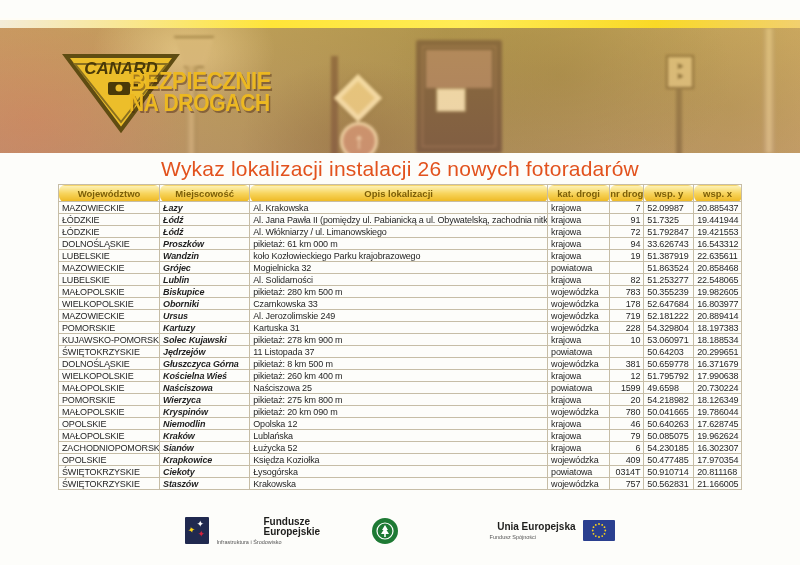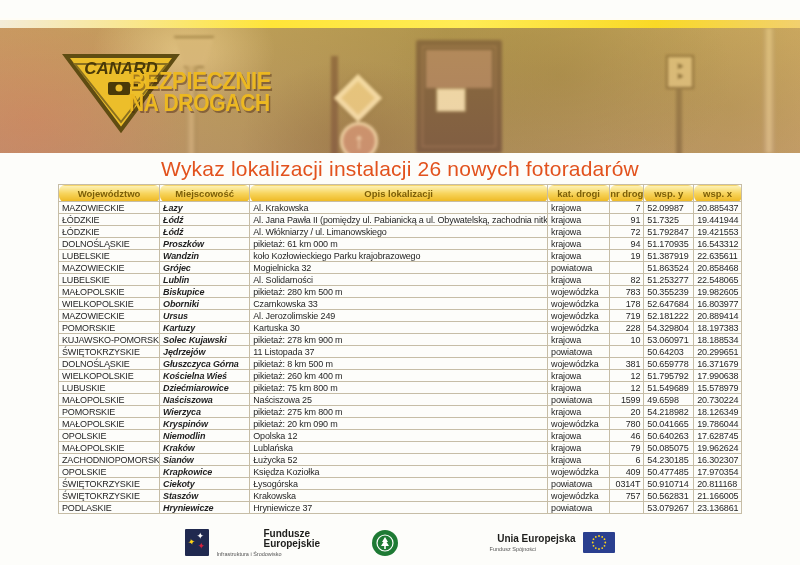--- a/index.html
+++ b/index.html
@@ -193,21 +193,21 @@
             <td class="col4">72</td>
             <td class="col5">51.792847</td>
             <td class="col6">19.421553</td>
           </tr>
           <tr>
             <td class="col0">DOLNOŚLĄSKIE</td>
             <td class="col1">Proszków</td>
             <td class="col2">pikietaż: 61 km 000 m</td>
             <td class="col3">krajowa</td>
             <td class="col4">94</td>
-            <td class="col5">51.170935</td>
+            <td class="col5">33.626743</td>
             <td class="col6">16.543312</td>
           </tr>
           <tr>
             <td class="col0">LUBELSKIE</td>
             <td class="col1">Wandzin</td>
             <td class="col2">koło Kozłowieckiego Parku krajobrazowego</td>
             <td class="col3">krajowa</td>
             <td class="col4">19</td>
             <td class="col5">51.387919</td>
             <td class="col6">22.635611</td>
@@ -253,21 +253,21 @@
             <td class="col1">Ursus</td>
             <td class="col2">Al. Jerozolimskie 249</td>
             <td class="col3">wojewódzka</td>
             <td class="col4">719</td>
             <td class="col5">52.181222</td>
             <td class="col6">20.889414</td>
           </tr>
           <tr>
             <td class="col0">POMORSKIE</td>
             <td class="col1">Kartuzy</td>
-            <td class="col2">Kartuska 30</td>
+            <td class="col2">Kartuska 31</td>
             <td class="col3">wojewódzka</td>
             <td class="col4">228</td>
             <td class="col5">54.329804</td>
             <td class="col6">18.197383</td>
           </tr>
           <tr>
             <td class="col0">KUJAWSKO-POMORSKIE</td>
             <td class="col1">Solec Kujawski</td>
             <td class="col2">pikietaż: 278 km 900 m</td>
             <td class="col3">krajowa</td>
@@ -296,29 +296,20 @@
           <tr>
             <td class="col0">WIELKOPOLSKIE</td>
             <td class="col1">Kościelna Wieś</td>
             <td class="col2">pikietaż: 260 km 400 m</td>
             <td class="col3">krajowa</td>
             <td class="col4">12</td>
             <td class="col5">51.795792</td>
             <td class="col6">17.990638</td>
           </tr>
           <tr>
-            <td class="col0">LUBUSKIE</td>
-            <td class="col1">Dziećmiarowice</td>
-            <td class="col2">pikietaż: 75 km 800 m</td>
-            <td class="col3">krajowa</td>
-            <td class="col4">12</td>
-            <td class="col5">51.549689</td>
-            <td class="col6">15.578979</td>
-          </tr>
-          <tr>
             <td class="col0">MAŁOPOLSKIE</td>
             <td class="col1">Naściszowa</td>
             <td class="col2">Naściszowa 25</td>
             <td class="col3">powiatowa</td>
             <td class="col4">1599</td>
             <td class="col5">49.6598</td>
             <td class="col6">20.730224</td>
           </tr>
           <tr>
             <td class="col0">POMORSKIE</td>
@@ -384,29 +375,20 @@
             <td class="col6">20.811168</td>
           </tr>
           <tr>
             <td class="col0">ŚWIĘTOKRZYSKIE</td>
             <td class="col1">Staszów</td>
             <td class="col2">Krakowska</td>
             <td class="col3">wojewódzka</td>
             <td class="col4">757</td>
             <td class="col5">50.562831</td>
             <td class="col6">21.166005</td>
-          </tr>
-          <tr>
-            <td class="col0">PODLASKIE</td>
-            <td class="col1">Hryniewicze</td>
-            <td class="col2">Hryniewicze 37</td>
-            <td class="col3">powiatowa</td>
-            <td class="col4"></td>
-            <td class="col5">53.079267</td>
-            <td class="col6">23.136861</td>
           </tr>
         </tbody>
     </table>
   </div>
 
   <div class="footer">
     <div class="logo-item">
       <div class="fe-flag">
         <span class="fe-star-y">✦</span>
           <span class="fe-star-w">✦</span>

